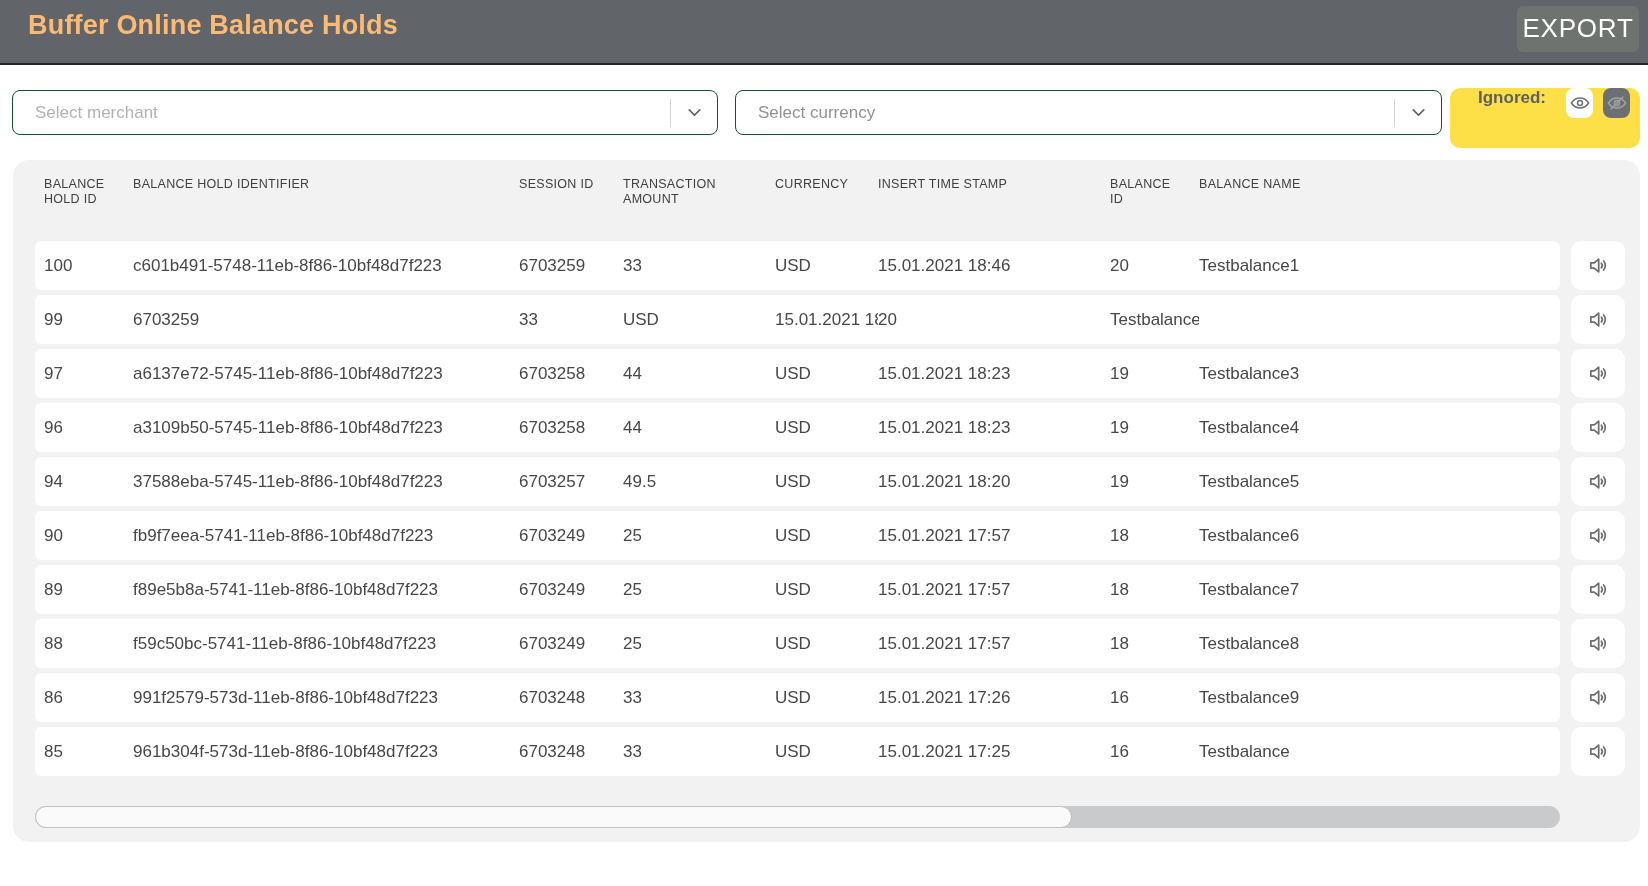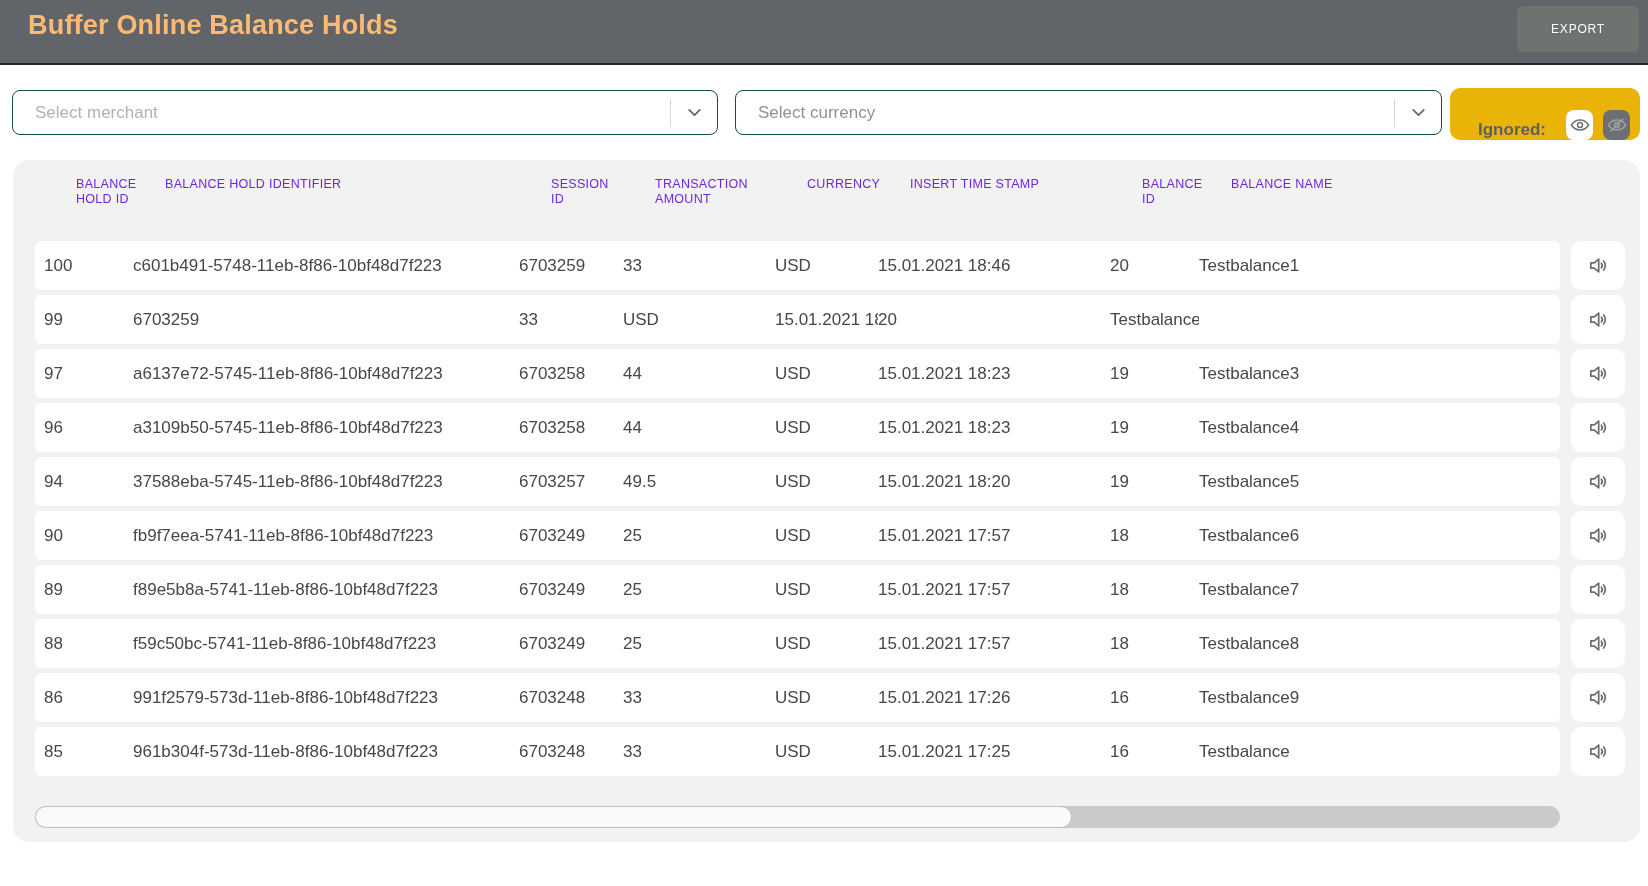--- a/index.html
+++ b/index.html
@@ -6,54 +6,54 @@
   html,body { width:1648px; height:886px; background:#ffffff; overflow:hidden;
               font-family:"Liberation Sans","DejaVu Sans",sans-serif; }
   body { position:relative; }
 
   
   .app-header { position:absolute; left:0; top:0; width:1648px; height:65px;
                 background:#616469; border-bottom:2px solid #232529;
                 display:flex; align-items:center; padding:0 9px 12px 28px; }
   .app-title { color:#fdba74; font-size:27px; font-weight:bold; letter-spacing:0.2px; }
   .export-btn { margin-left:auto; width:122px; height:46px; margin-top:6px;
-                background:#6f736f; color:#ffffff; font-size:12px; letter-spacing:0.8px;
+                background:#6f736f; color:#ffffff; font-size:26px; letter-spacing:0.8px;
                 border:none; border-radius:6px; cursor:pointer;
                 font-family:inherit; display:flex; align-items:center; justify-content:center; }
 
   
   .select-box { position:absolute; height:45px; background:#ffffff;
                 border:1px solid #14532d; border-radius:8px;
                 display:flex; align-items:center; }
   .select-merchant { left:12px; top:90px; width:706px; }
   .select-currency { left:735px; top:90px; width:707px; }
   .select-placeholder { padding-left:22px; font-size:17px; flex:1; }
   .select-merchant .select-placeholder { color:#b2b2b2; }
   .select-currency .select-placeholder { color:#8f9193; }
   .select-divider { width:1px; height:28px; background:#d4d4d4; }
   .select-caret { width:46px; display:flex; align-items:center; justify-content:center; cursor:pointer; }
 
-  .ignored-group { position:absolute; left:1450px; top:88px; width:190px; height:52px;
-                   background:#eab308; border-radius:10px;
-                   display:flex; align-items:flex-end; padding:0 10px 0 28px; }
+  .ignored-group { position:absolute; left:1450px; top:88px; width:190px; height:60px;
+                   background:#fde047; border-radius:10px;
+                   display:flex; align-items:flex-start; padding:0 10px 0 28px; }
   .ignored-label { font-size:17px; font-weight:600; color:#5c6064; }
   .toggle-btn { width:30px; height:30px; border-radius:8px; border:none; cursor:pointer;
                 display:flex; align-items:center; justify-content:center; padding:0; }
   .toggle-show { background:#ffffff; margin-left:20px; }
   .toggle-hide { background:#6c7075; margin-left:10px; }
 
   
   .table-container { position:absolute; left:13px; top:160px; width:1627px; height:682px;
                      background:#f2f2f3; border-radius:16px; }
 
   .thead { position:absolute; left:22px; top:17px; width:1525px;
            display:grid; grid-template-columns:89px 386px 104px 152px 103px 232px 89px 1fr;
            padding-left:9px; }
   .hcell { font-size:12.5px; line-height:14.5px; letter-spacing:0.3px;
-           color:#6d28d9; text-transform:uppercase; font-weight:500;margin-left:32px; }
+           color:#404040; text-transform:uppercase; font-weight:500; }
   .hcell span { display:inline-block; }
   .hcell.w-narrow span { width:64px; }
   .hcell.w-mid span { width:112px; }
 
   .tbody { position:absolute; left:22px; top:81px; display:flex; flex-direction:column; gap:5px; }
   .row-line { display:flex; gap:11px; height:49px; }
   .row-card { width:1525px; height:49px; background:#ffffff; border-radius:6px;
               display:grid; grid-template-columns:89px 386px 104px 152px 103px 232px 89px 1fr;
               padding-left:9px; align-items:center; cursor:pointer; }
   .cell { font-size:17px; color:#474747; white-space:nowrap; overflow:hidden; }

